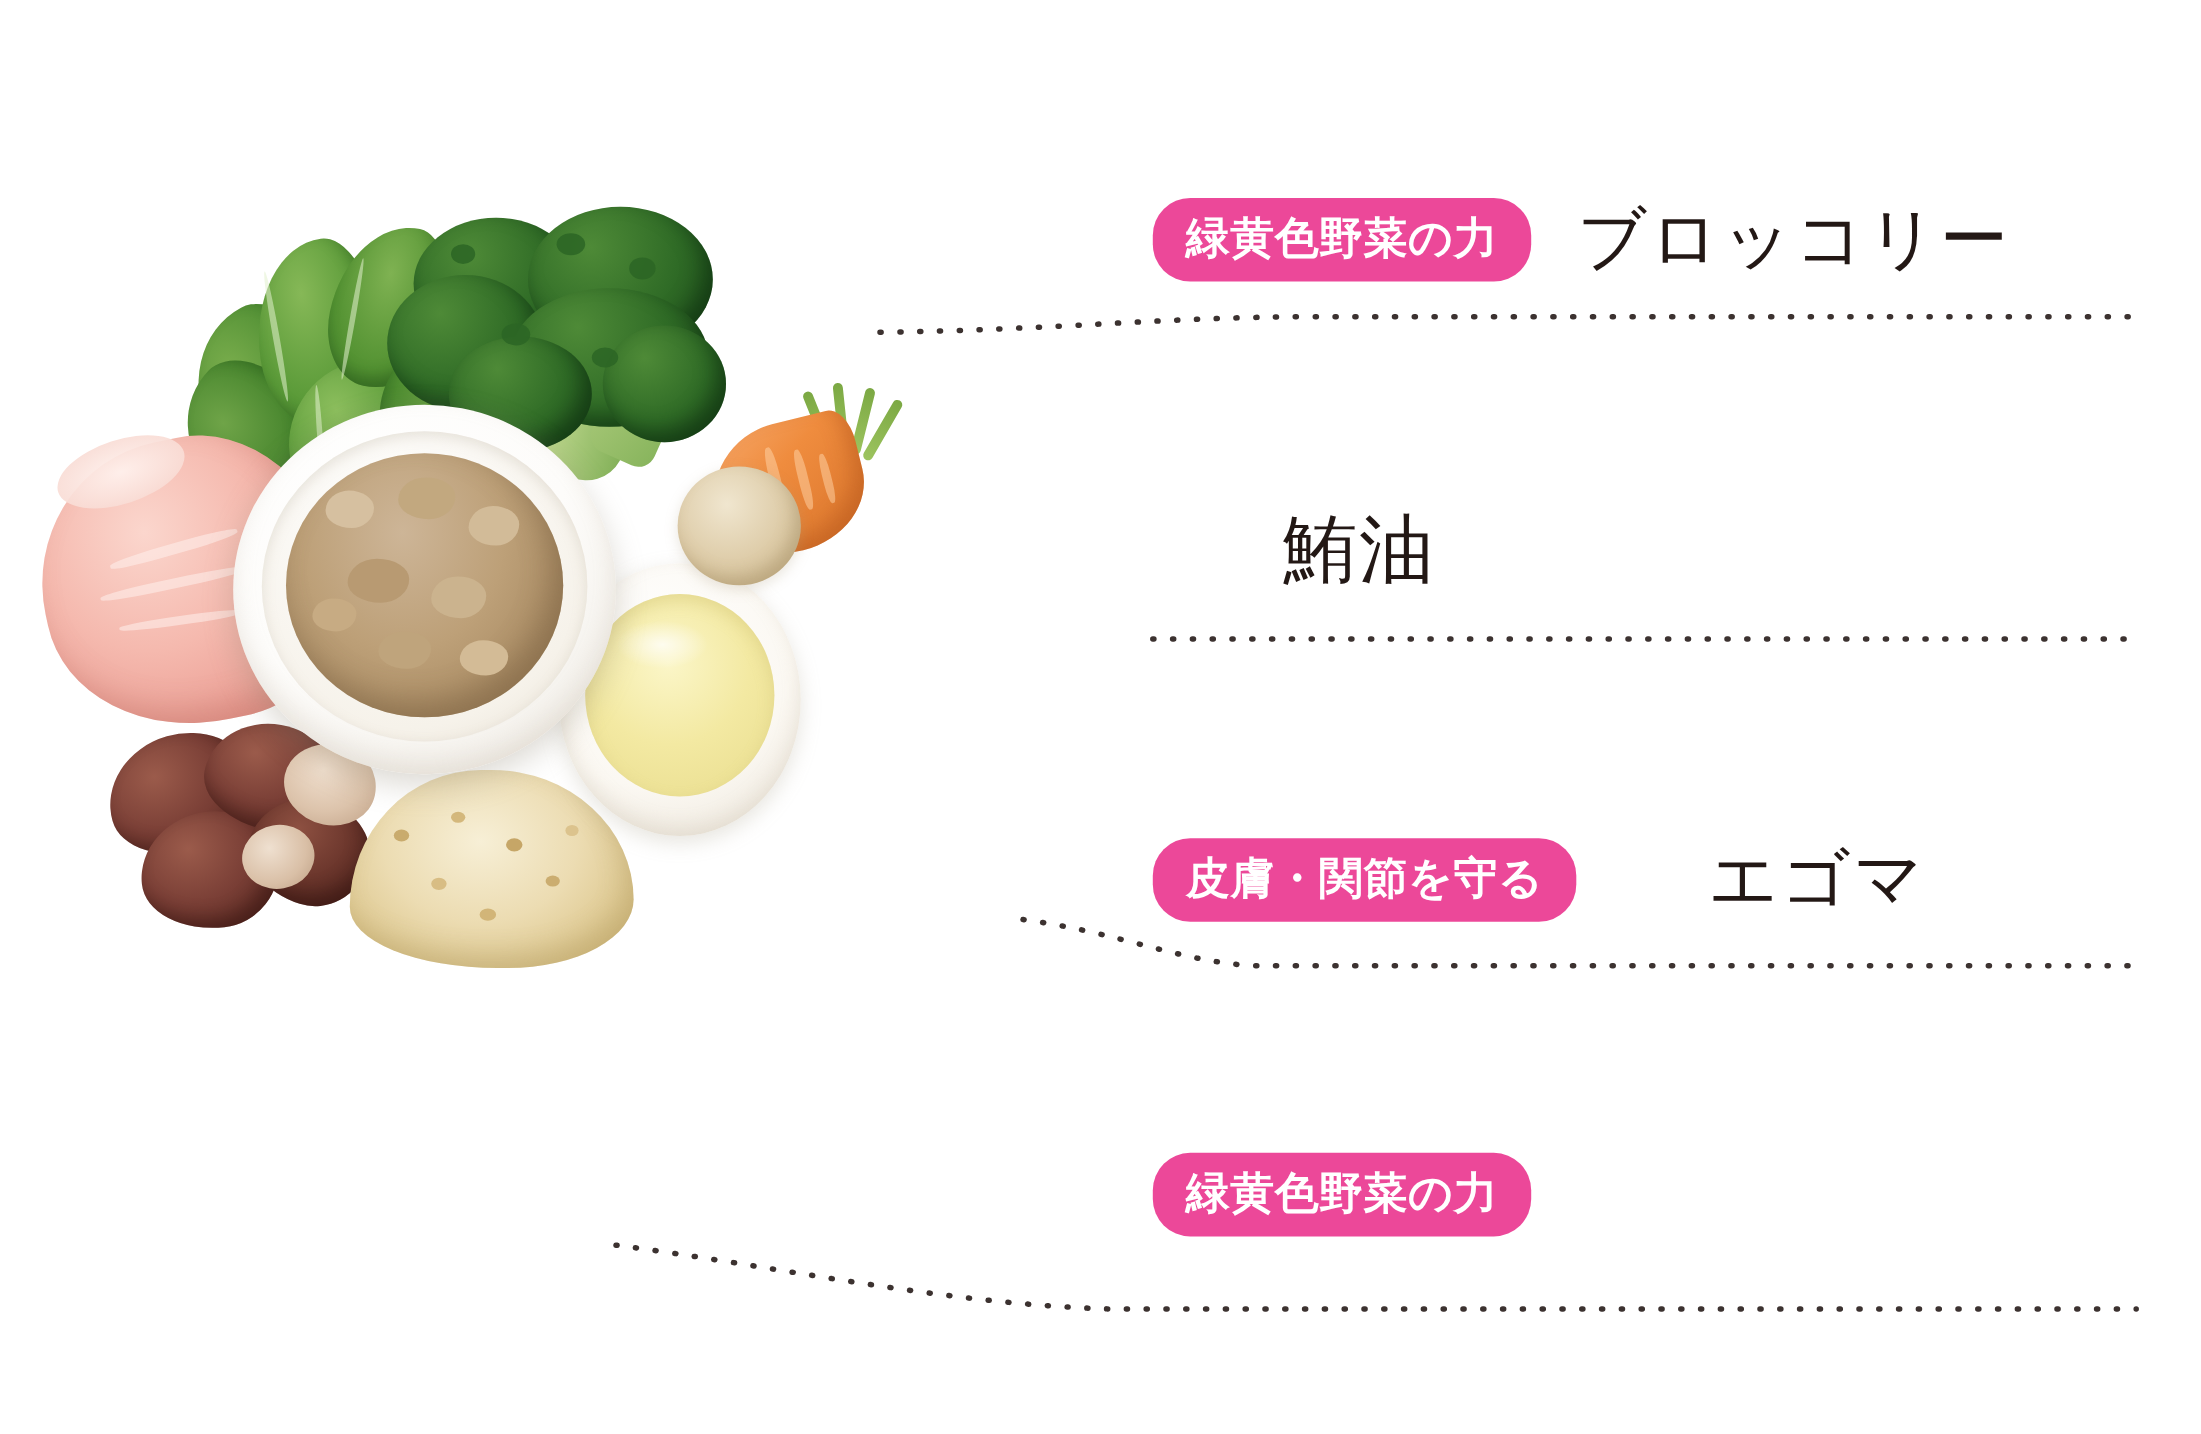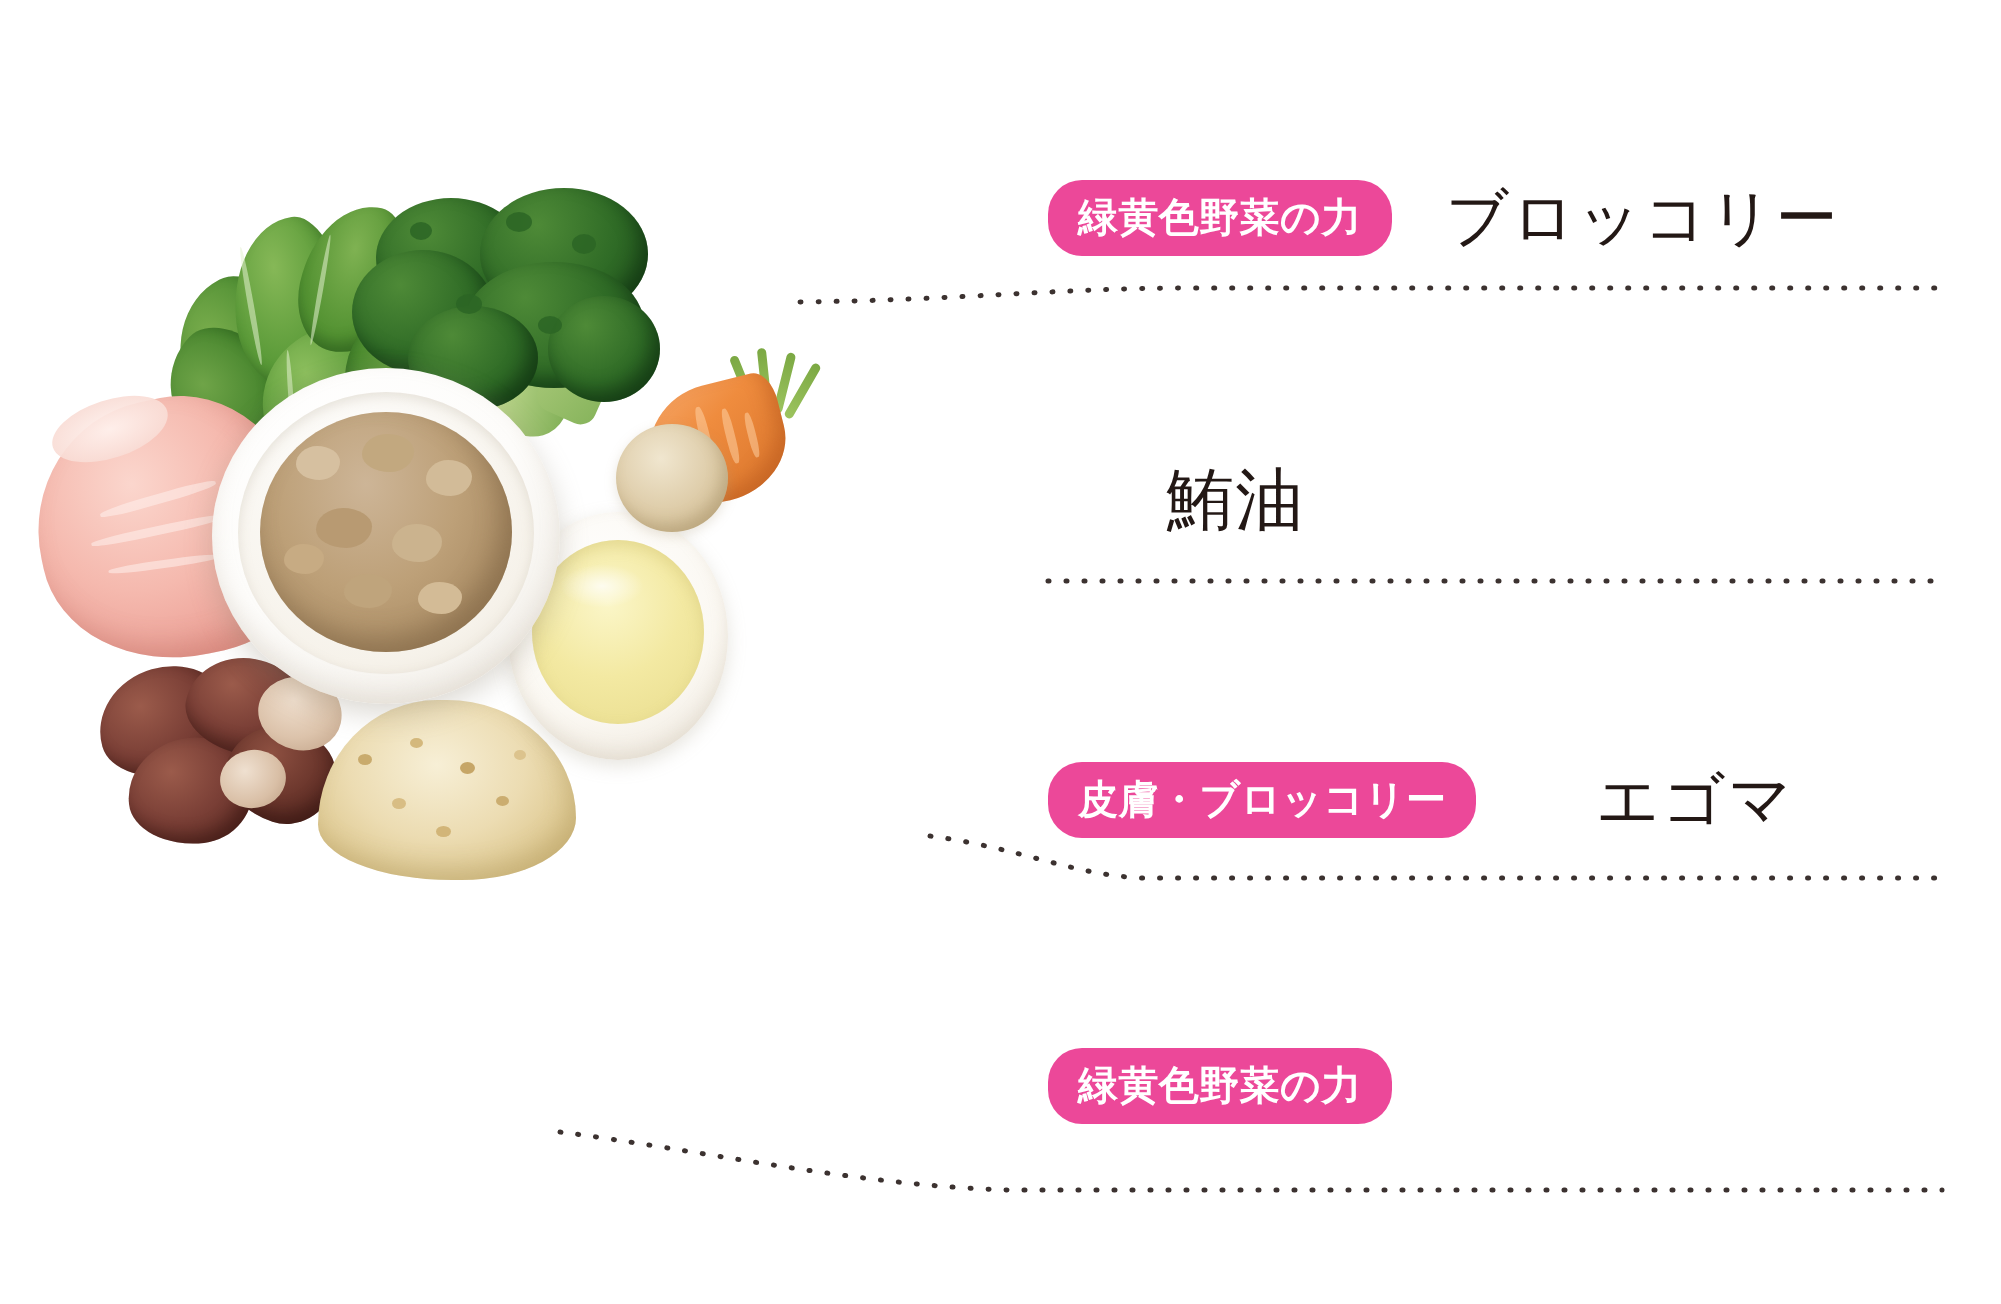--- a/index.html
+++ b/index.html
@@ -186,21 +186,21 @@
     color:#231815;white-space:nowrap;line-height:1;
     font-family:"Liberation Serif","DejaVu Serif",serif;
     font-weight:400;
   }
 
   .r1{left:1048px;top:180px;}
   .r2{left:1048px;top:466px;}
   .r3{left:1048px;top:762px;}
   .r4{left:1048px;top:1048px;}
 
-  .r1 .title{font-size:62px;margin-left:54px;letter-spacing:.04em;}
+  .r1 .title{font-size:62px;margin-left:42px;letter-spacing:.04em;}
   .r2 .title{font-size:68px;margin-left:118px;letter-spacing:.02em;}
   .r3 .title{font-size:62px;margin-left:120px;letter-spacing:.04em;}
   .r4 .title{font-size:68px;margin-left:108px;letter-spacing:.02em;}
 
   
   .leader{position:absolute;overflow:visible;}
   .leader svg{display:block;overflow:visible;}
 
   .sr-only{position:absolute;width:1px;height:1px;overflow:hidden;clip:rect(0 0 0 0);white-space:nowrap;}
 </style>
@@ -322,21 +322,21 @@
     <div class="row r1">
       <span class="badge badge-jp">緑黄色野菜の力</span>
       <span class="title">ブロッコリー</span>
     </div>
 
     <div class="row r2">
       <span class="title">鮪油</span>
     </div>
 
     <div class="row r3">
-      <span class="badge badge-jp">皮膚・ブロッコリー</span>
+      <span class="badge badge-jp">皮膚・関節を守る</span>
       <span class="title">エゴマ</span>
     </div>
 
     <div class="row r4">
       <span class="badge badge-jp">緑黄色野菜の力</span>
     </div>
 
   </div>
 </div>
 

